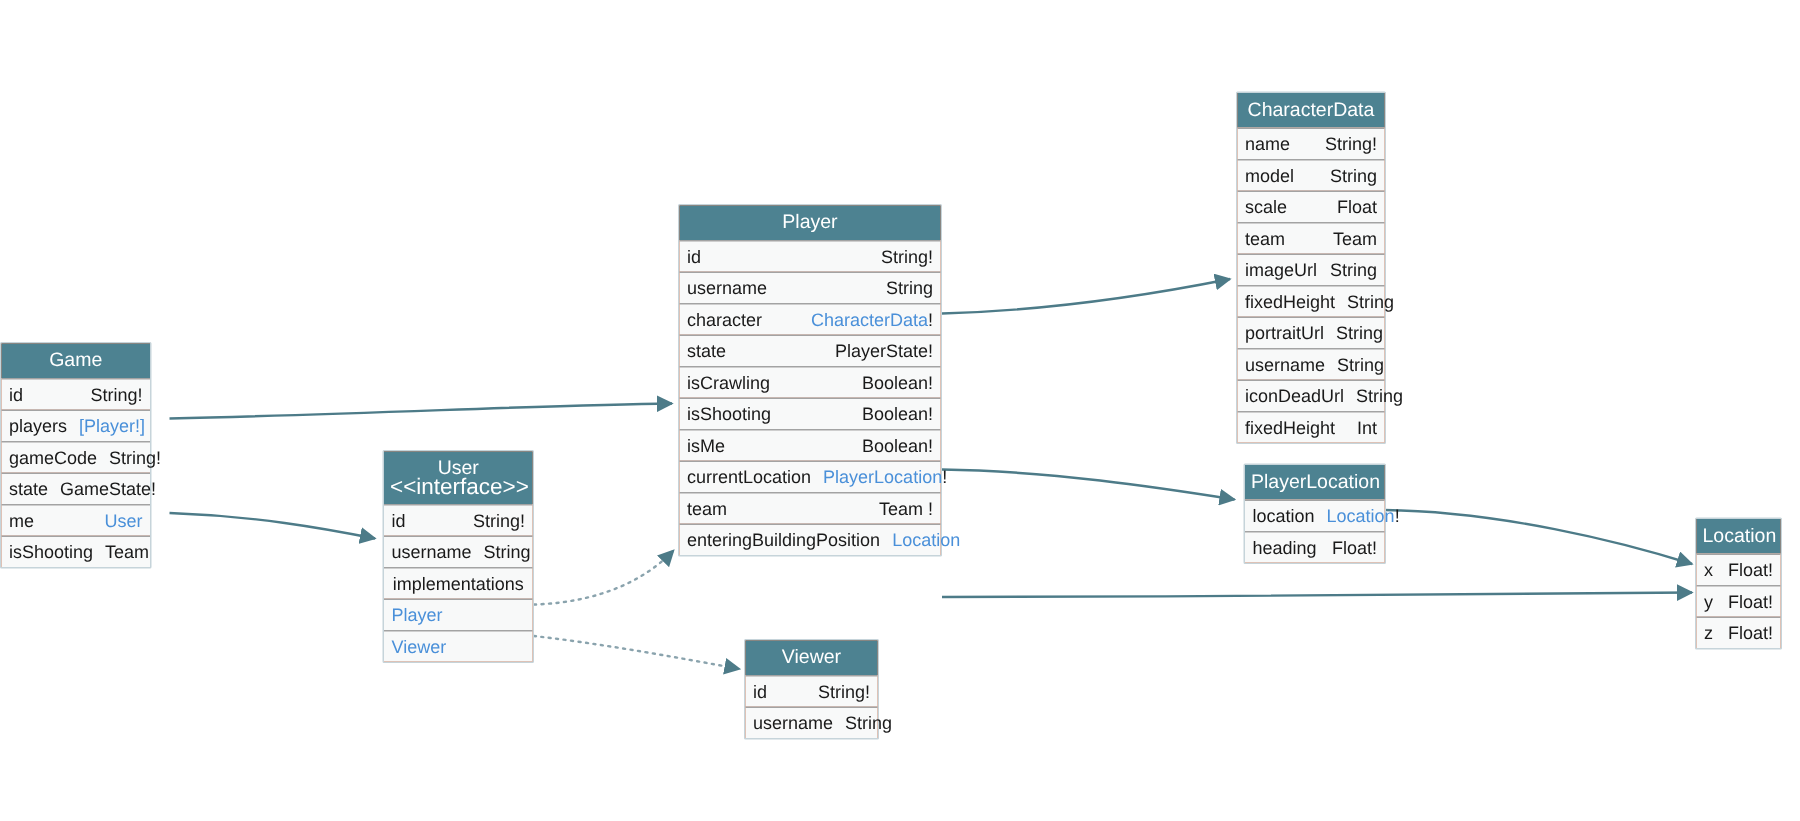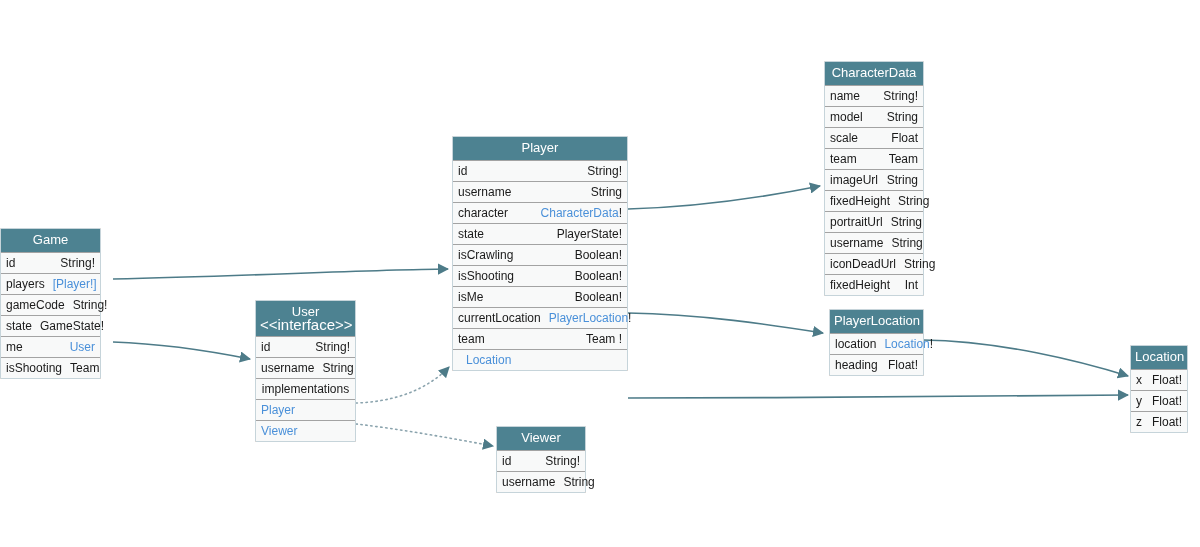--- a/index.html
+++ b/index.html
@@ -203,20 +203,21 @@
     </div>
     <div class="row">
       <span class="fname">currentLocation</span>
       <span class="ftype"><span class="type-link">PlayerLocation</span><span class="bang">!</span></span>
     </div>
     <div class="row">
       <span class="fname">team</span>
       <span class="ftype">Team !</span>
     </div>
     <div class="row">
+      <span class="fname">enteringBuildingPosition</span>
       <span class="ftype type-link">Location</span>
     </div>
   </div>
 
   <div class="table-box" style="left:496px; top:426px; width:90px;">
     <div class="tbl-header">Viewer</div>
     <div class="row">
       <span class="fname">id</span>
       <span class="ftype">String!</span>
     </div>

